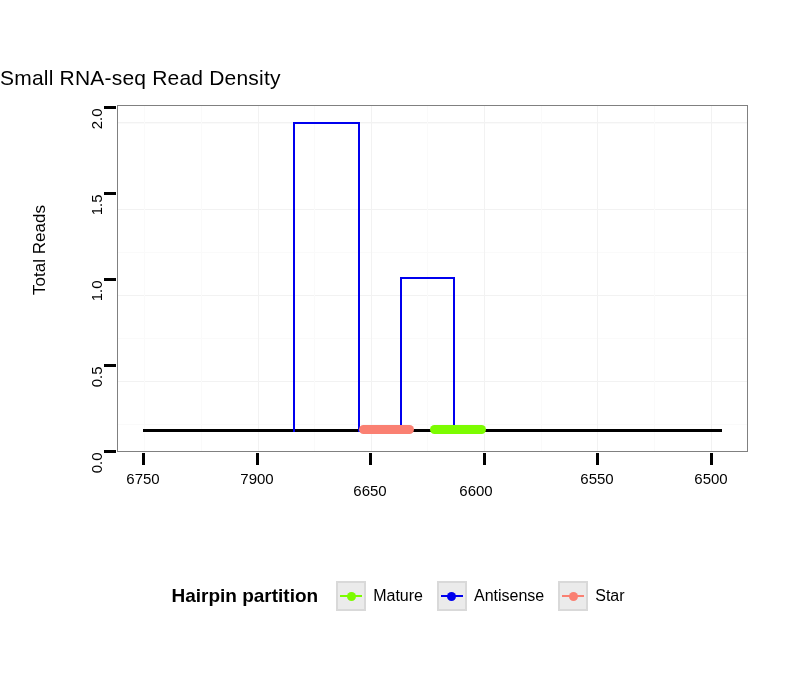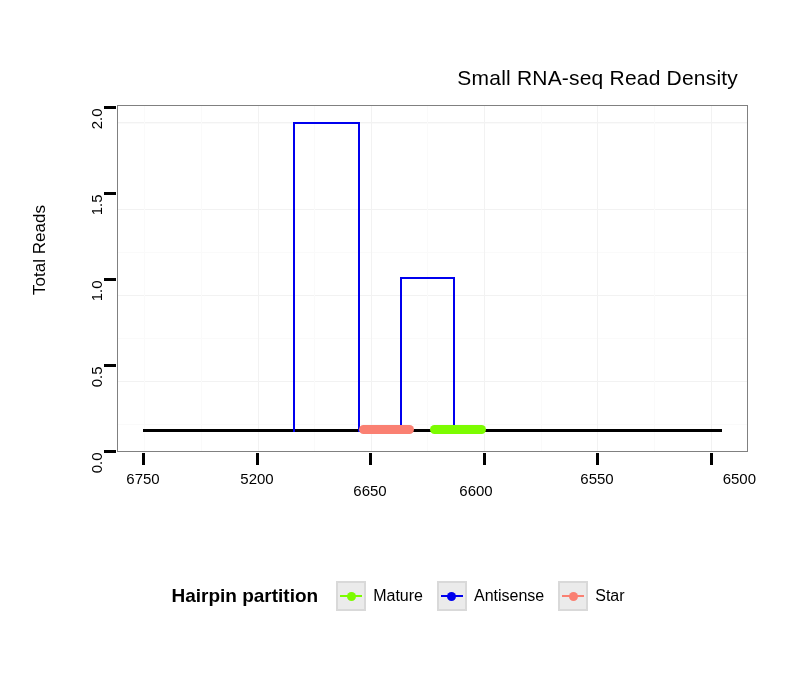--- a/index.html
+++ b/index.html
@@ -4,21 +4,21 @@
 <style>
   html,body{margin:0;padding:0;}
   body{
     width:810px;height:690px;background:#ffffff;
     font-family:"Liberation Sans","DejaVu Sans",sans-serif;
     color:#000;overflow:hidden;position:relative;
   }
   #plot-root{position:absolute;left:0;top:0;width:810px;height:690px;}
 
   .chart-title{
-    position:absolute;left:0;top:66px;width:738px;text-align:right;
+    position:absolute;left:0;top:66px;width:738px;text-align:left;
     font-size:21px;color:#000;letter-spacing:0.2px;
   }
 
   
   .panel{
     position:absolute;left:117px;top:105px;width:631px;height:347px;
     background:#ffffff;border:1.6px solid #808080;box-sizing:border-box;
   }
   .grid-major,.grid-minor{position:absolute;background:#f5f5f5;}
   .grid-major{background:#f2f2f2;}
@@ -127,25 +127,25 @@
   <div class="axis-title-y">Total Reads</div>
 
   <div class="xtick" style="left:142px;"></div>
   <div class="xtick" style="left:256px;"></div>
   <div class="xtick" style="left:369px;"></div>
   <div class="xtick" style="left:483px;"></div>
   <div class="xtick" style="left:596px;"></div>
   <div class="xtick" style="left:710px;"></div>
 
   <div class="xlabel" style="left:143px;">6750</div>
-  <div class="xlabel" style="left:257px;">5200</div>
+  <div class="xlabel" style="left:257px;">7900</div>
   <div class="xlabel" style="left:370px;margin-top:12px;">6650</div>
   <div class="xlabel" style="left:476px;margin-top:12px;">6600</div>
   <div class="xlabel" style="left:597px;">6550</div>
-  <div class="xlabel" style="left:711px;text-align:right;">6500</div>
+  <div class="xlabel" style="left:711px;">6500</div>
 
 
   <div class="legend">
     <div class="legend-title">Hairpin partition</div>
 
 
     <div class="legend-item">
       <div class="key-box">
         <div class="key-line" style="background:#7CFC00;"></div>
         <div class="key-dot" style="background:#7CFC00;"></div>

